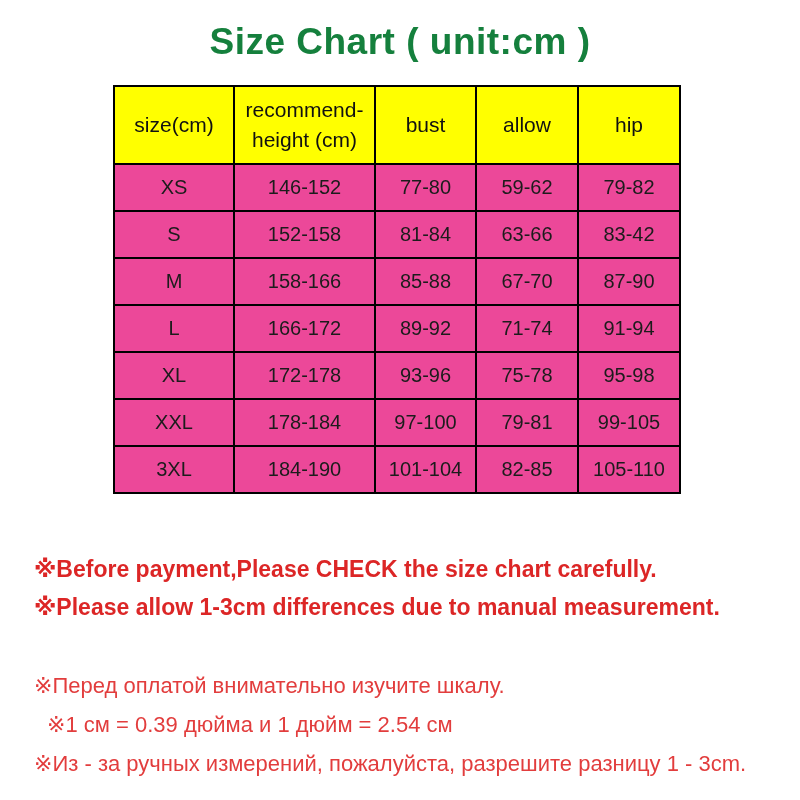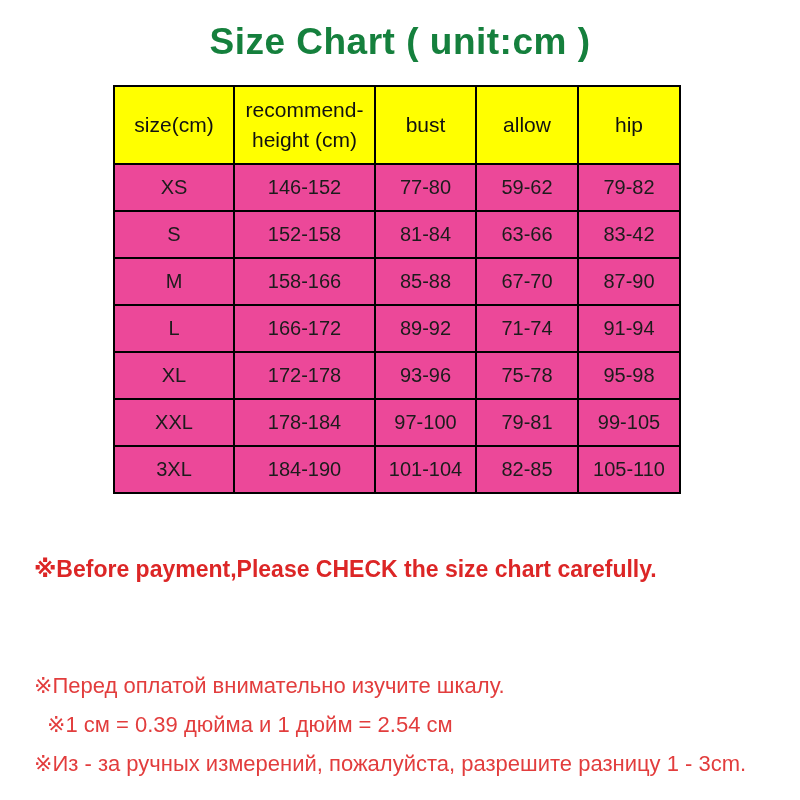--- a/index.html
+++ b/index.html
@@ -148,20 +148,21 @@
         <td>184-190</td>
         <td>101-104</td>
         <td>82-85</td>
         <td>105-110</td>
       </tr>
     </tbody>
   </table>
 
   <div class="notes-en">
     <div>※Before payment,Please CHECK the size chart carefully.</div>
+    <div>※Please allow 1-3cm differences due to manual measurement.</div>
   </div>
 
   <div class="notes-ru">
     <div>※Перед оплатой внимательно изучите шкалу.</div>
     <div class="line-indent">※1 см = 0.39 дюйма и 1 дюйм = 2.54 см</div>
     <div>※Из - за ручных измерений, пожалуйста, разрешите разницу 1 - 3cm.</div>
   </div>
 
 </div>
 

